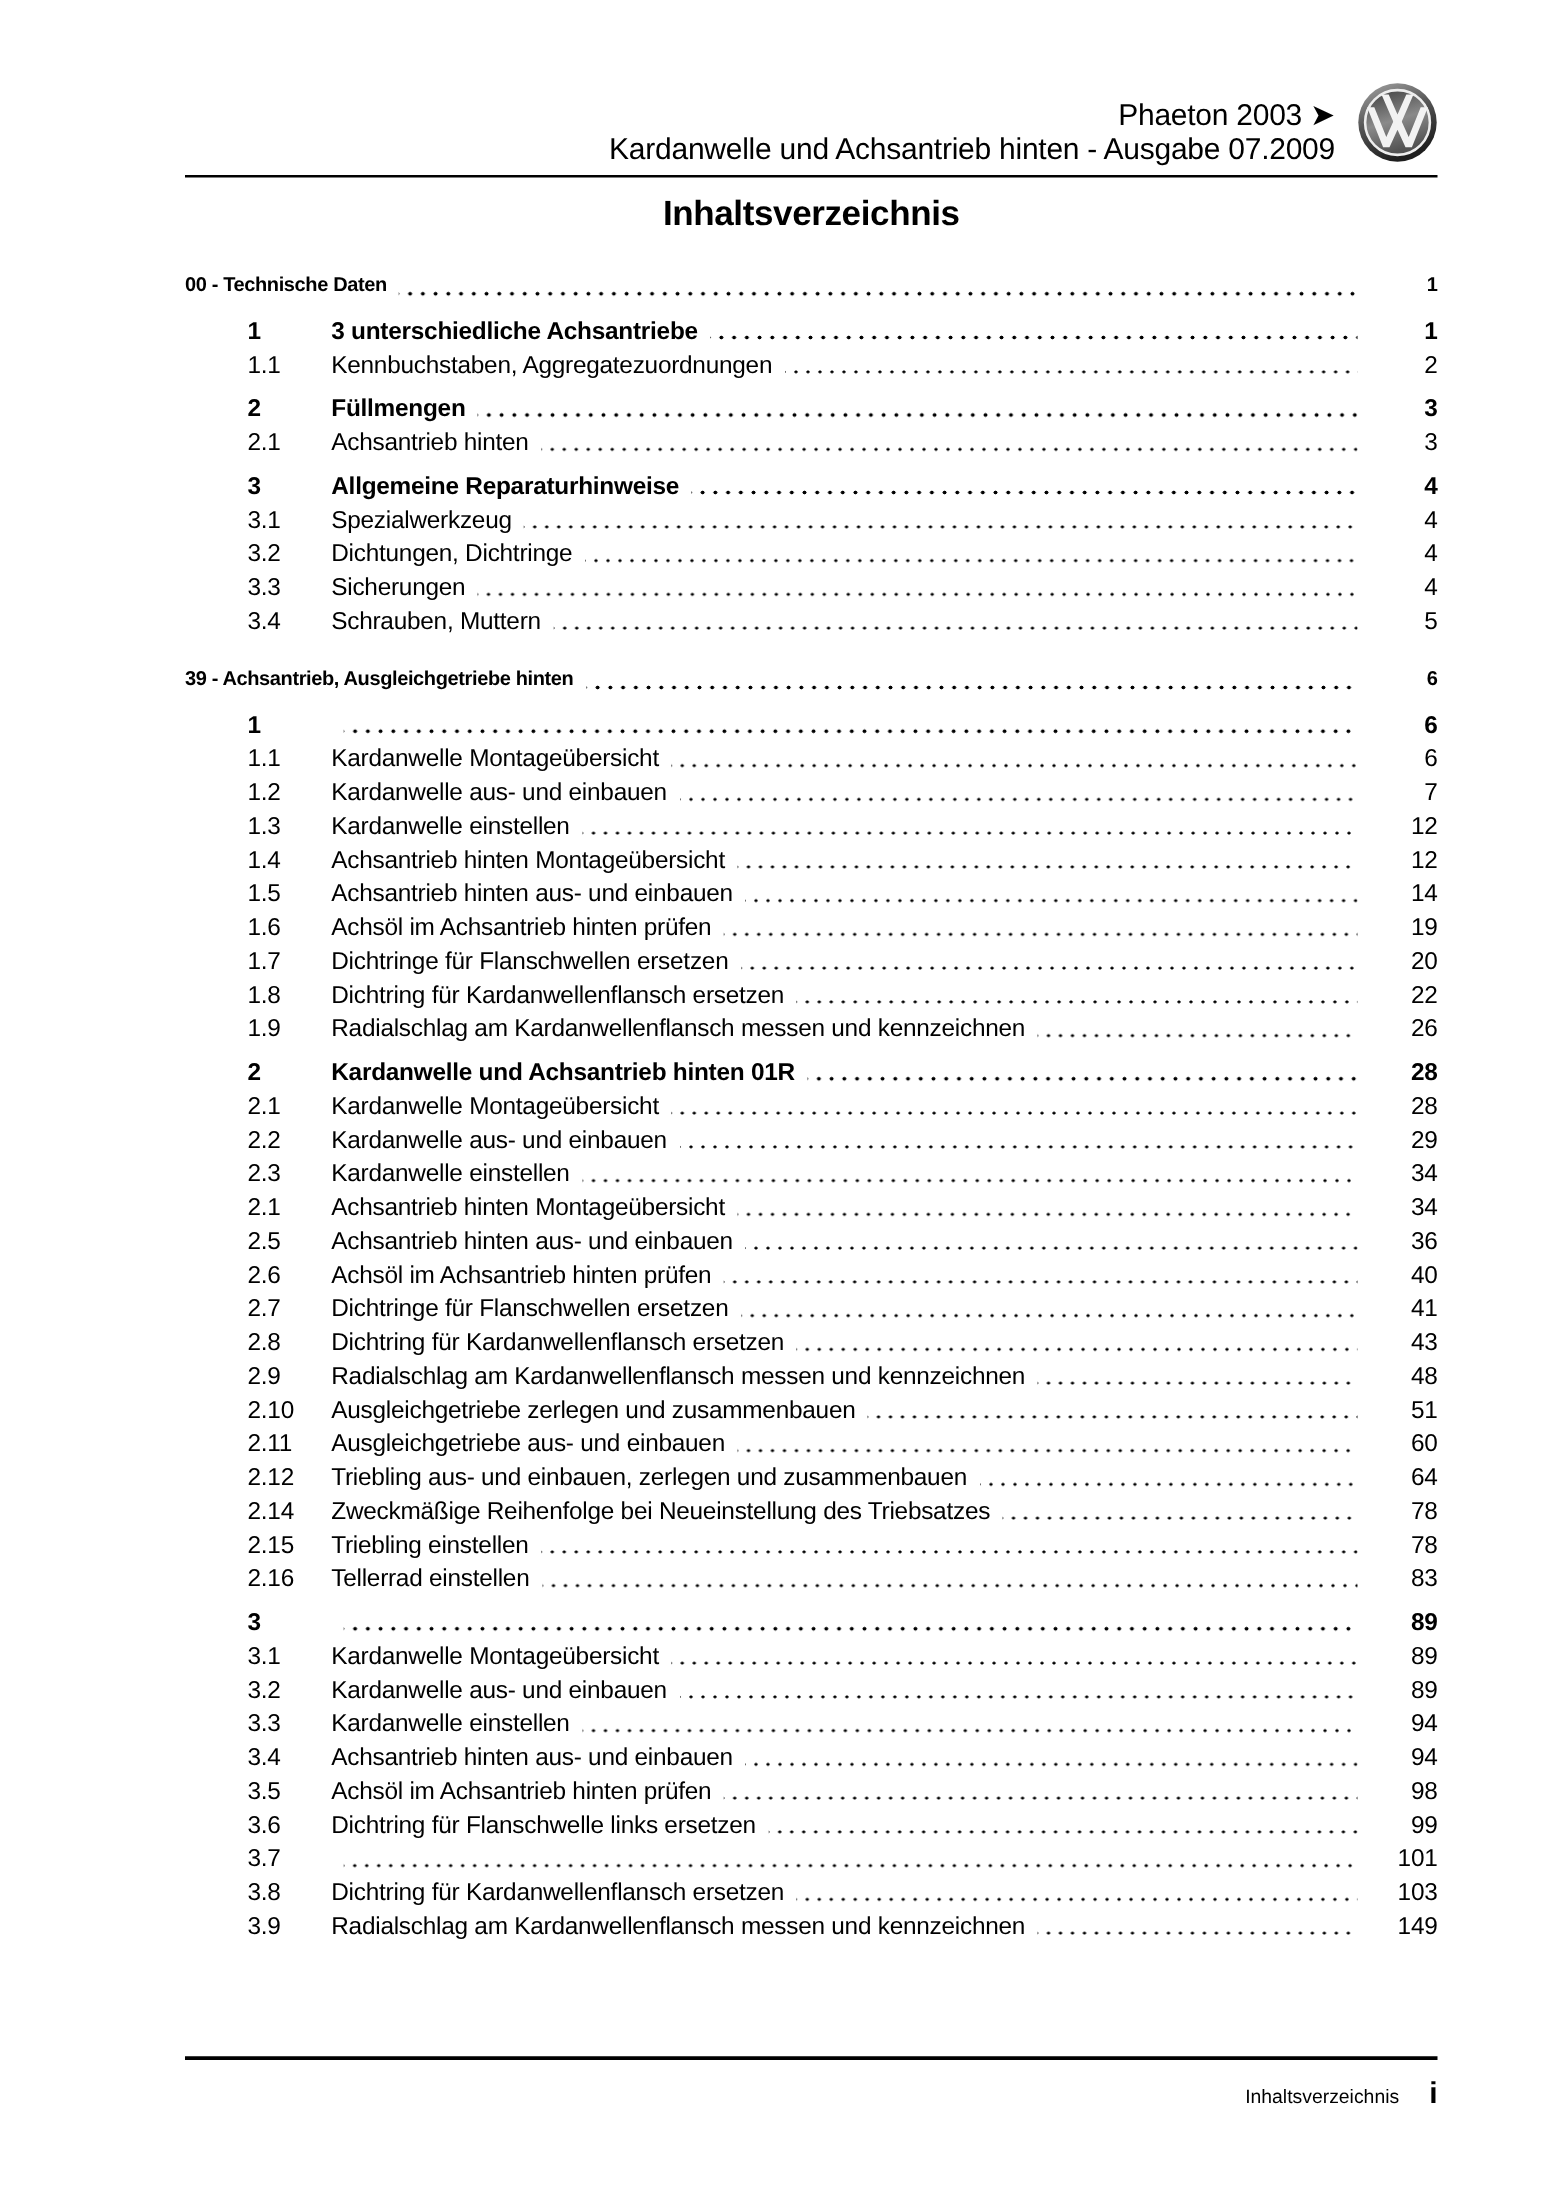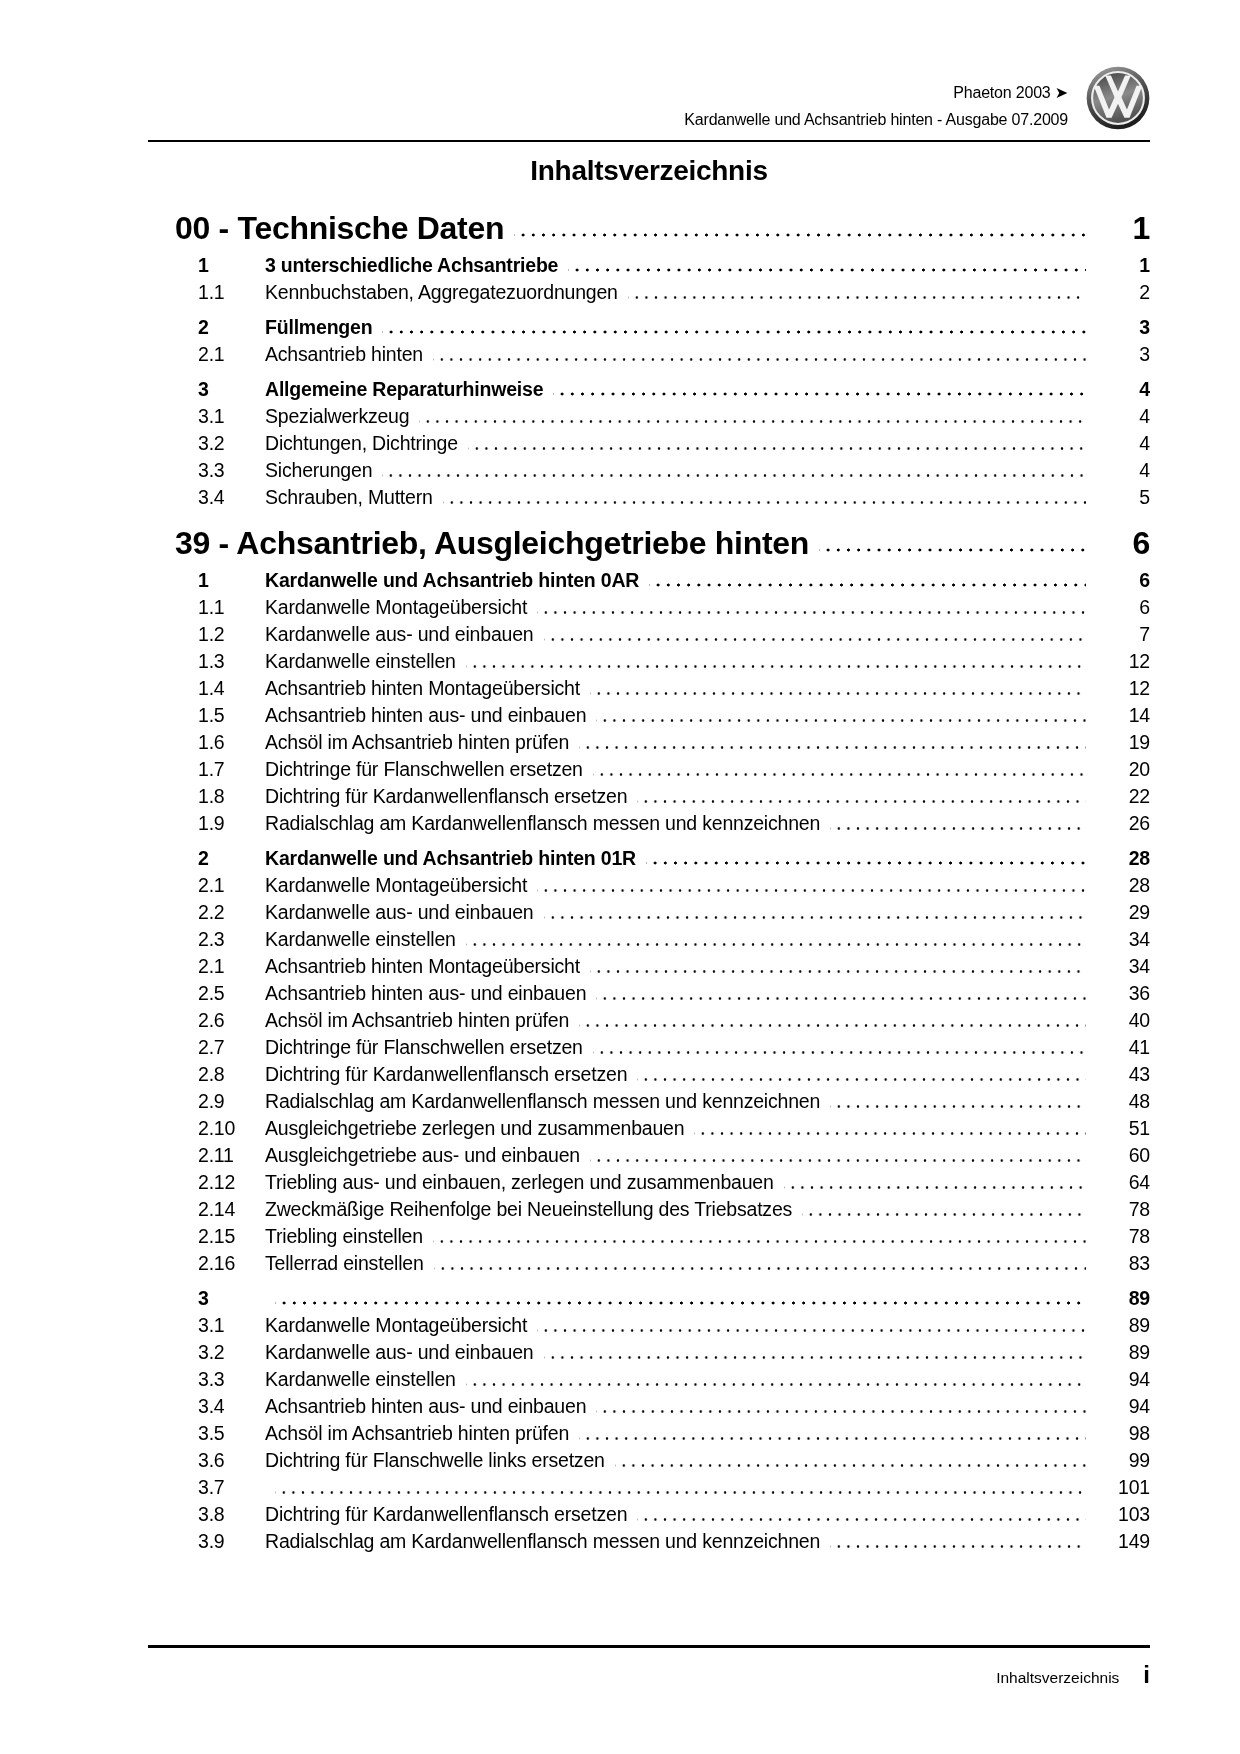--- a/index.html
+++ b/index.html
@@ -10,37 +10,37 @@
     position:relative;overflow:hidden;
   }
   
   .header{
     margin:0 90px 0 148px;
     padding-top:66px;padding-bottom:7px;
     border-bottom:2.5px solid #000;
     display:flex;justify-content:flex-end;align-items:flex-end;gap:18px;
   }
   .header-text{
-    text-align:right;font-size:16px;line-height:27px;
+    text-align:right;font-size:24px;line-height:27px;
     letter-spacing:-0.2px;
   }
   .vw-logo{width:64px;height:64px;flex:none;margin-bottom:3px;}
   
   .doc-title{
     text-align:center;
     font-size:28px;font-weight:bold;
     margin:13px 90px 0 148px;
     letter-spacing:-0.3px;
   }
   
   .toc{margin:26px 90px 0 148px;}
   .chapter-row{
     display:flex;align-items:baseline;
-    font-size:32px;font-weight:bold;line-height:31px;
-    margin-top:17px;letter-spacing:-0.3px;margin-left:27px;
+    font-size:16px;font-weight:bold;line-height:31px;
+    margin-top:17px;letter-spacing:-0.3px;
   }
   .chapter-row:first-child{margin-top:0;}
   .entry-row{
     display:flex;align-items:baseline;
     font-size:19.5px;line-height:27px;
     padding-left:50px;letter-spacing:-0.2px;
   }
   .entry-row.bold{font-weight:bold;margin-top:8px;}
   .entry-num{width:67px;flex:none;}
   .entry-title{white-space:nowrap;}
@@ -163,21 +163,20 @@
       <span class="dots"></span>
       <span class="page-num">5</span>
     </div>
     <div class="chapter-row">
       <span class="chapter-label">39 - Achsantrieb, Ausgleichgetriebe hinten</span>
       <span class="dots"></span>
       <span class="page-num">6</span>
     </div>
     <div class="entry-row bold">
       <span class="entry-num">1</span>
-      <span class="entry-title">Kardanwelle und Achsantrieb hinten 0AR</span>
       <span class="dots"></span>
       <span class="page-num">6</span>
     </div>
     <div class="entry-row">
       <span class="entry-num">1.1</span>
       <span class="entry-title">Kardanwelle Montageübersicht</span>
       <span class="dots"></span>
       <span class="page-num">6</span>
     </div>
     <div class="entry-row">

